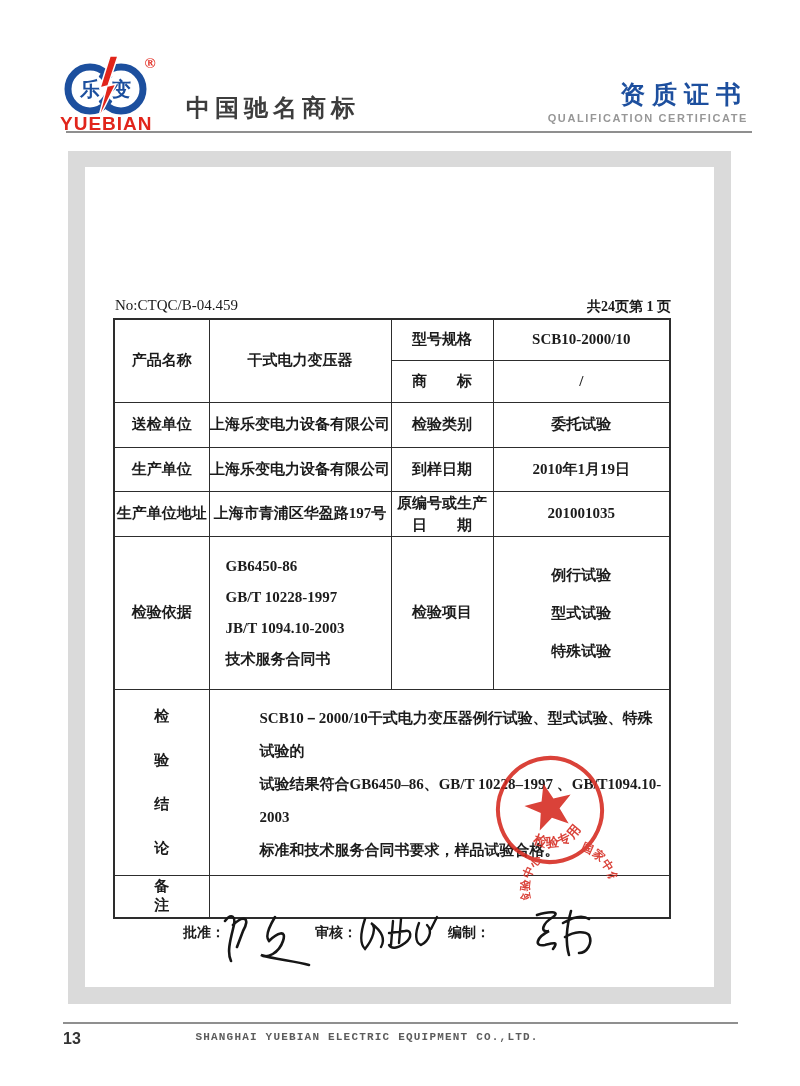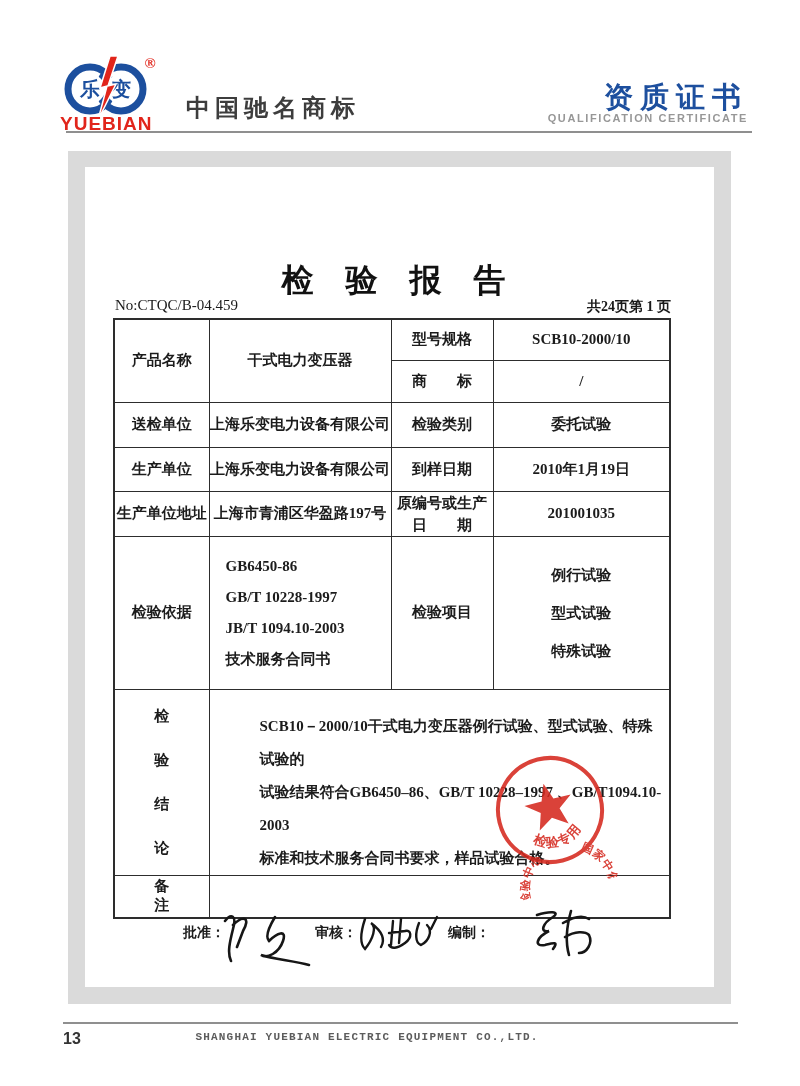--- a/index.html
+++ b/index.html
@@ -5,21 +5,21 @@
   * { margin:0; padding:0; box-sizing:border-box; }
   html,body { width:800px; height:1086px; background:#ffffff; overflow:hidden;
               font-family:"Liberation Serif","DejaVu Serif",serif; color:#1f1f1f; }
 
   
   #header { position:absolute; left:0; top:0; width:800px; height:150px; }
   #logo { position:absolute; left:58px; top:48px; }
   #trademark-text { position:absolute; left:186px; top:92px; font-family:"Liberation Sans","DejaVu Sans",sans-serif;
                     font-size:24px; font-weight:bold; color:#3d3d3d; letter-spacing:5px; }
   #cert-cn { position:absolute; right:52px; top:78px; font-family:"Liberation Sans","DejaVu Sans",sans-serif;
-             font-size:29px; font-weight:bold; color:#1d4f9e; letter-spacing:7px; }
+             font-size:25px; font-weight:bold; color:#1d4f9e; letter-spacing:7px; }
   #cert-en { position:absolute; right:52px; top:112px; font-family:"Liberation Sans","DejaVu Sans",sans-serif;
              font-size:11px; font-weight:bold; color:#979797; letter-spacing:1.6px; }
   #header-rule { position:absolute; left:66px; top:131px; width:686px; height:2px; background:#8f8f8f; }
 
   
   #page-frame { position:absolute; left:68px; top:151px; width:663px; height:853px; background:#dadada; }
   #page { position:absolute; left:17px; top:16px; right:17px; bottom:17px; background:#ffffff; }
 
   #center-name { position:absolute; left:0; top:56px; width:100%; text-align:center;
                  font-size:26px; font-weight:bold; letter-spacing:2px; color:#111; }
@@ -34,21 +34,21 @@
   #report-table td { border:1px solid #2d2d2d; text-align:center; vertical-align:middle;
                      font-size:15px; font-weight:bold; color:#1c1c1c; overflow:hidden;margin-left:32px; }
   #report-table { border:2px solid #2d2d2d; }
   .c1 { width:95px; } .c2 { width:182px; } .c3 { width:102px; } .c4 { width:177px; }
   .cell-left { text-align:left !important; padding-left:16px; line-height:31px; }
   .items-cell { line-height:38px; }
   .v-label { width:1em; margin:0 auto; word-break:break-all; text-align:center; }
   .v4 { line-height:44px; } .v2 { line-height:19px; }
   .two-line { line-height:22px; }
   #conclusion-cell { position:relative; }
-  #conclusion-text { position:absolute; left:50px; top:20px; width:404px; text-align:left;
+  #conclusion-text { position:absolute; left:50px; top:12px; width:404px; text-align:left;
                      line-height:33px; font-size:15px; font-weight:bold; }
 
   
   #issue-date { position:absolute; left:356px; top:646px; font-size:15px; font-weight:bold; color:#1c1c1c; }
   #seal { position:absolute; left:384px; top:562px; width:162px; height:162px;
           transform:rotate(-14deg); opacity:0.88; }
 
   
   .sig-label { position:absolute; font-size:14px; font-weight:bold; color:#1c1c1c; }
   .sig { position:absolute; }
@@ -78,21 +78,20 @@
   </svg>
   <div id="trademark-text">中国驰名商标</div>
   <div id="cert-cn">资质证书</div>
   <div id="cert-en">QUALIFICATION CERTIFICATE</div>
   <div id="header-rule"></div>
 </div>
 
 <div id="page-frame">
   <div id="page">
 
-    <div id="report-title">检 验 报 告</div>
 
     <div id="no-row">
       <span id="report-no">No:CTQC/B-04.459</span>
       <span id="page-info">共24页第 1 页</span>
     </div>
 
     <table id="report-table">
       <colgroup>
           <col class="c1">
           <col class="c2">

